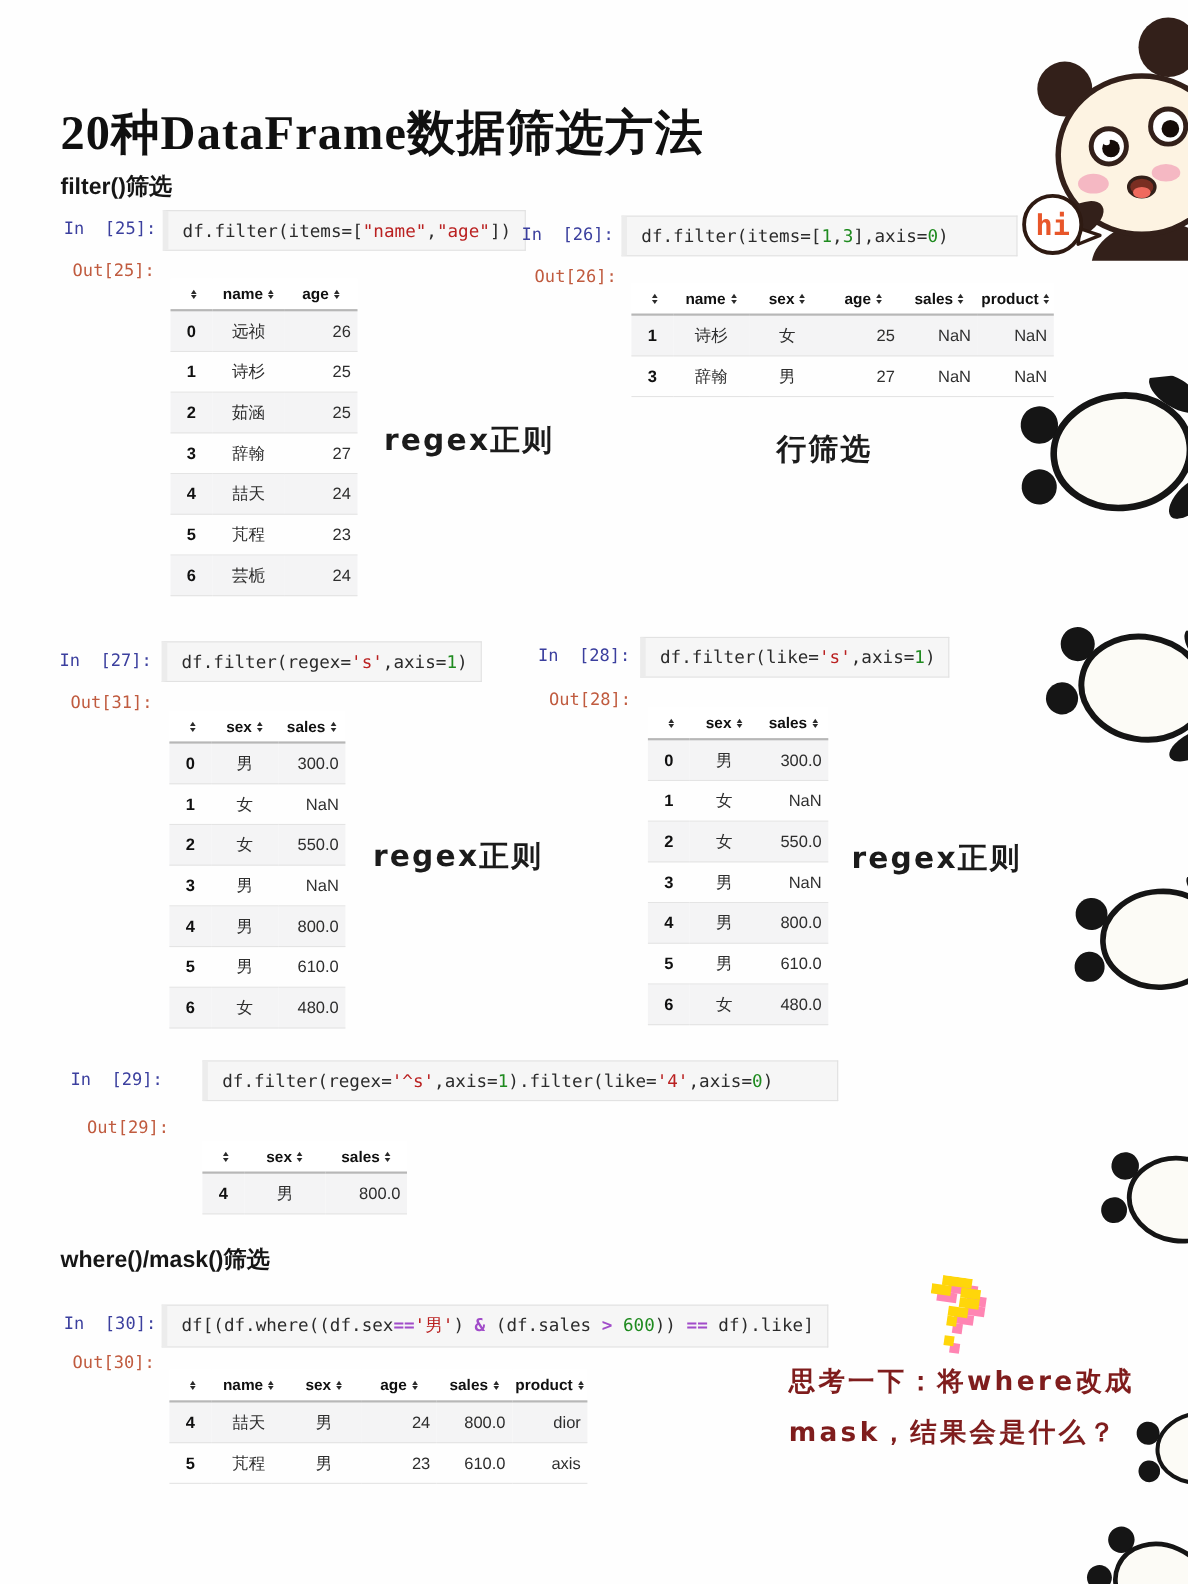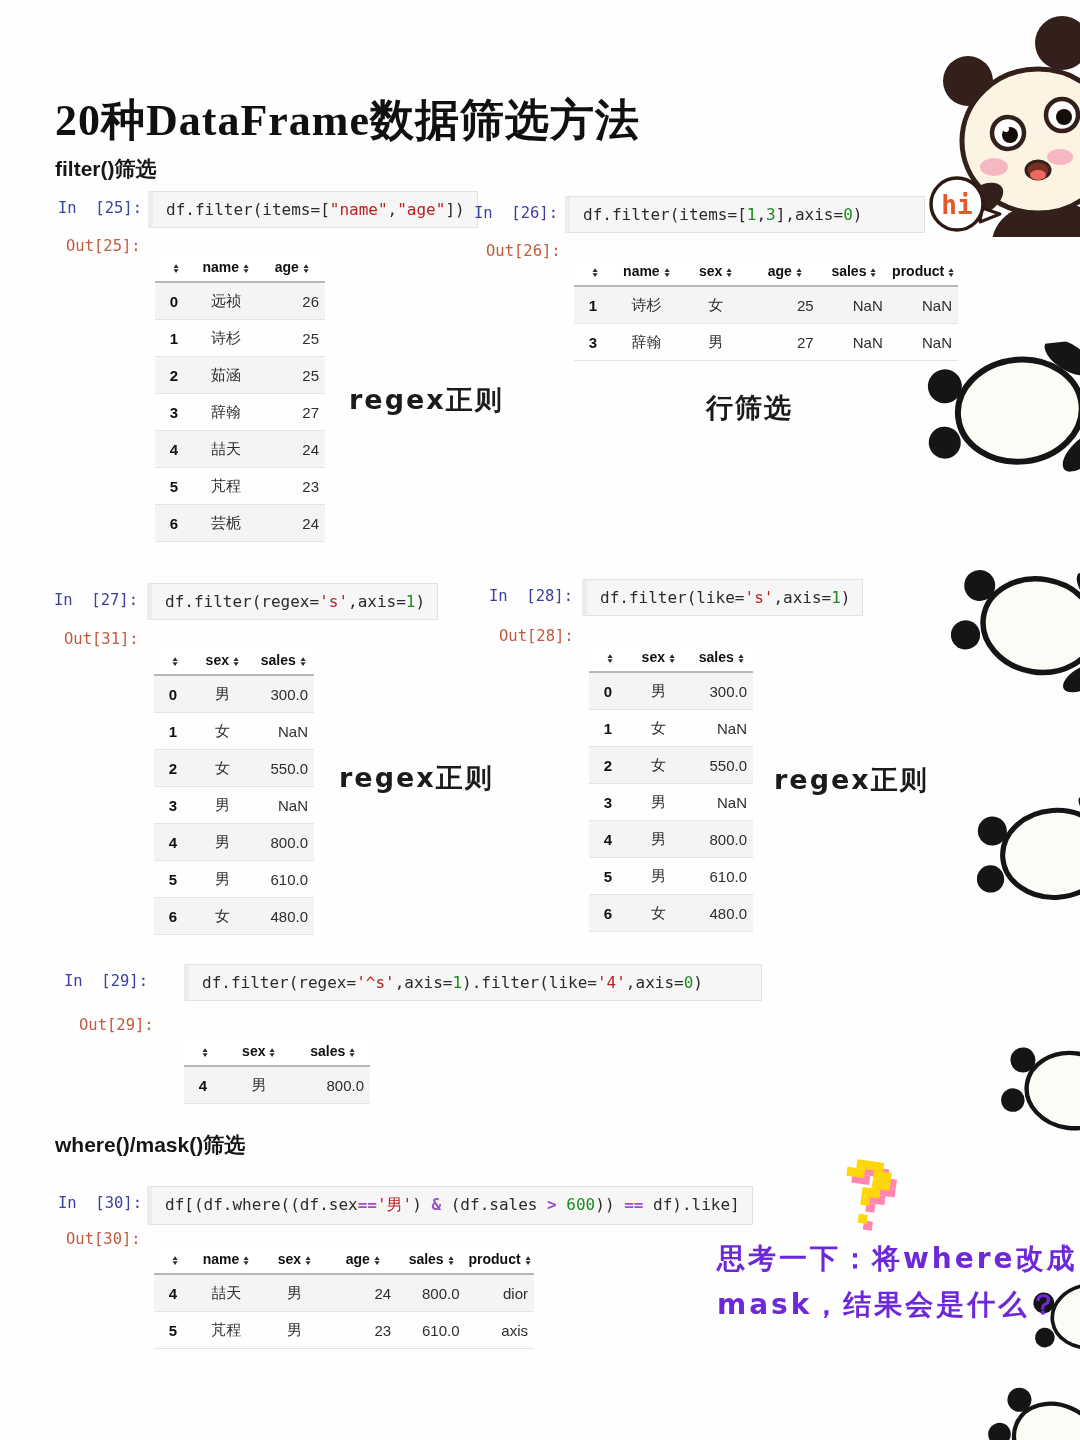--- a/index.html
+++ b/index.html
@@ -30,21 +30,21 @@
   table.df tbody tr:nth-child(odd){background:#f4f4f5;}
   table.df td{font-size:15px;color:#2e2e2e;padding:8px 6px;height:20px;white-space:nowrap;}
   table.df td.idx{font-weight:bold;color:#101010;text-align:center;}
   .sort{display:inline-flex;flex-direction:column;align-items:center;margin-left:4px;
         vertical-align:middle;line-height:.85;}
   .sort i{font-style:normal;font-size:6.5px;color:#2b2b2b;display:block;transform:scaleX(1.35);}
   
   .ann{position:absolute;font-weight:bold;color:#1b1b1b;font-size:27px;
        font-family:"DejaVu Sans","Liberation Sans",sans-serif;letter-spacing:2px;}
   .ann.small{font-size:26px;letter-spacing:1px;}
-  .think{position:absolute;font-weight:bold;color:#6d28d9;font-size:28px;letter-spacing:3px;
+  .think{position:absolute;font-weight:bold;color:#7f1d1d;font-size:24px;letter-spacing:3px;
          font-family:"DejaVu Sans","Liberation Sans",sans-serif;}
   
   .decor{position:absolute;}
   .hi-text{font-family:"DejaVu Sans Mono",monospace;font-weight:bold;}
 </style>
 </head>
 <body>
 
 <div class="page">
 

